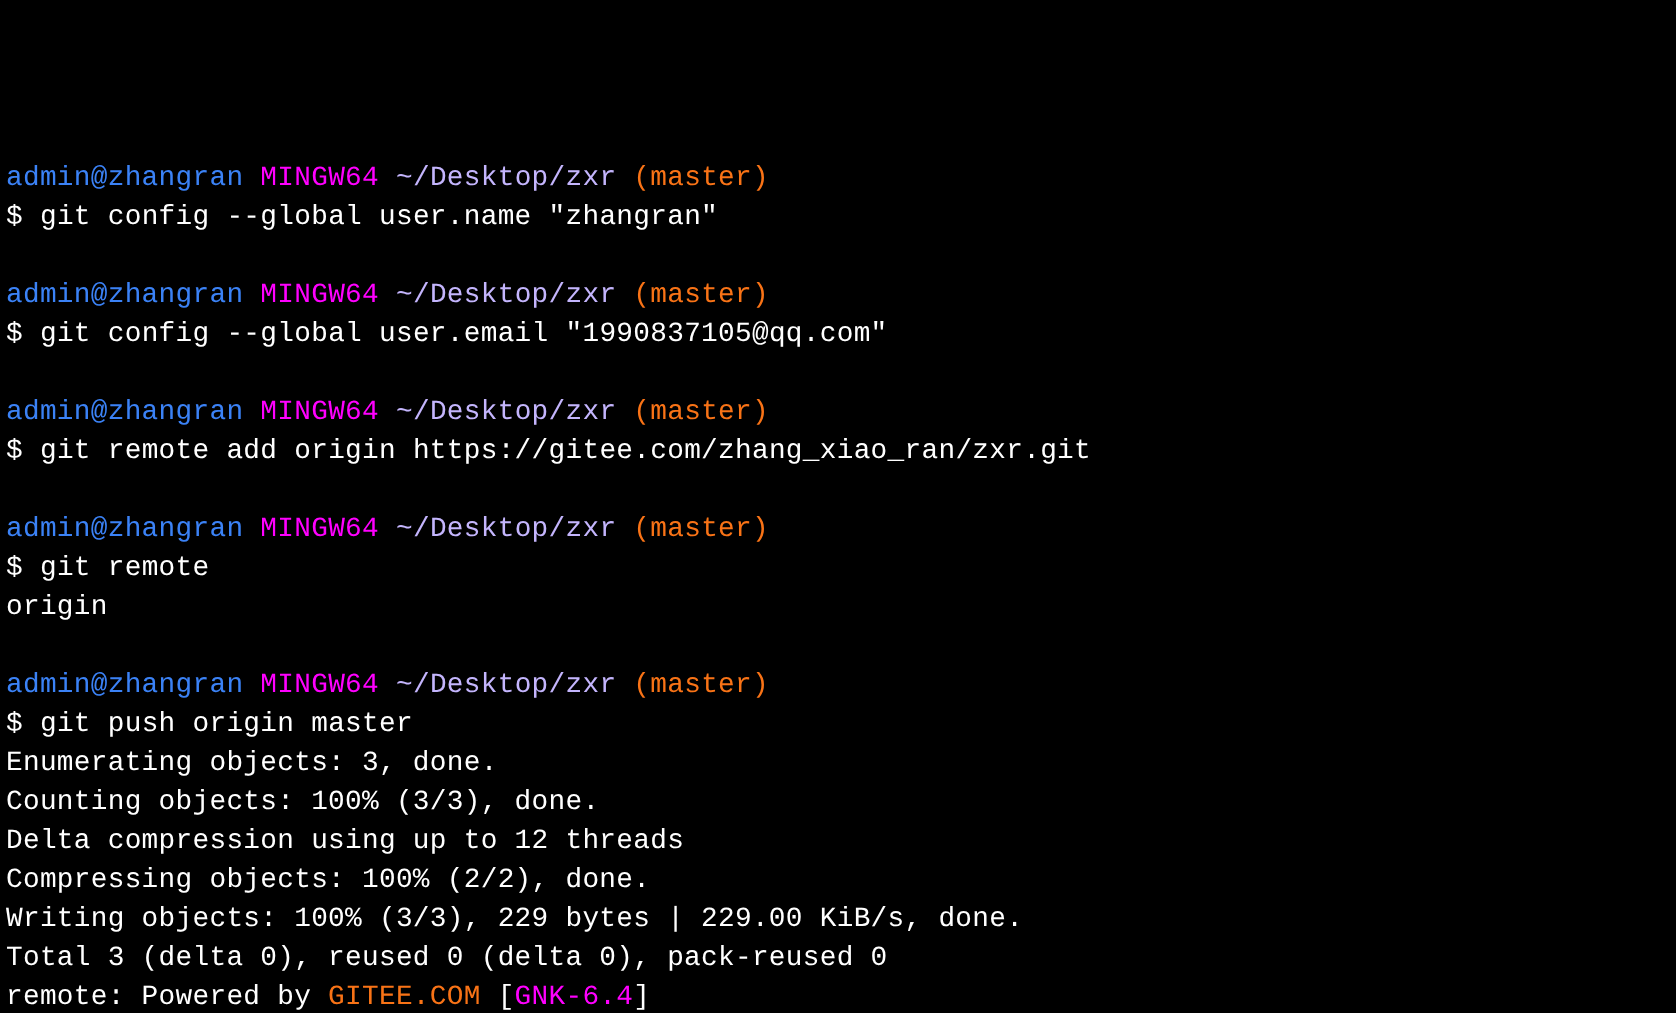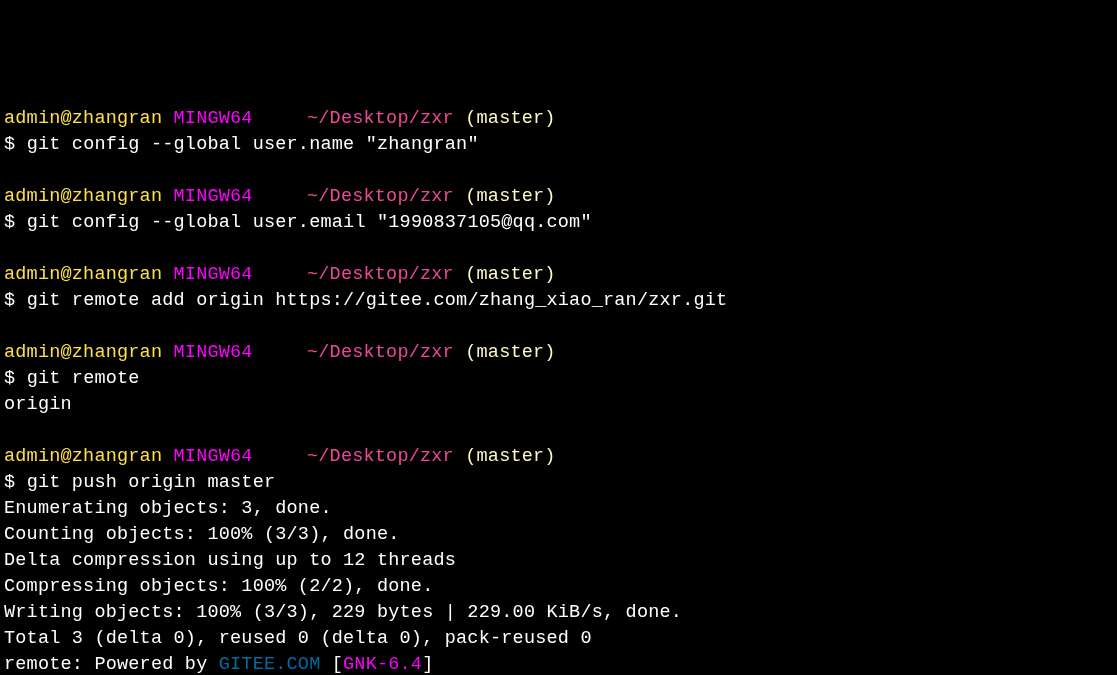--- a/index.html
+++ b/index.html
@@ -11,28 +11,28 @@
     color: #ffffff;
     padding: 2px 4px;
     width: 1117px;
     height: 675px;
     overflow: hidden;
     white-space: pre;
     letter-spacing: 0.2px;
     font-weight: 500;
   }
   .prompt-line { }
-  .user-host { color: #fde047; }
+  .user-host { color: #3b82f6; }
   .mingw { color: #ff00ff; font-family: Liberation Mono, monospace; }
-  .path { color: #ec4899; margin-left: 43px; }
-  .branch { color: #fef9c3; }
+  .path { color: #c4b5fd; }
+  .branch { color: #f97316; }
   .dollar { color: #ffffff; }
   .cmd { color: #ffffff; }
   .out { color: #ffffff; font-family: Liberation Mono, monospace; }
-  .yellow { color: #0369a1; }
+  .yellow { color: #f97316; }
   .magenta { color: #ff00ff; text-align: center; }
   .blank { height: 26px; }
 </style>
 </head>
 <body>
 
 
 
 <div><div class="prompt-line"><span class="user-host">admin@zhangran</span> <span class="mingw">MINGW64</span> <span class="path">~/Desktop/zxr</span> <span class="branch">(master)</span></div><div><span class="dollar">$</span> <span class="cmd">git config --global user.name "zhangran"</span></div><div class="blank"></div><div class="prompt-line"><span class="user-host">admin@zhangran</span> <span class="mingw">MINGW64</span> <span class="path">~/Desktop/zxr</span> <span class="branch">(master)</span></div><div><span class="dollar">$</span> <span class="cmd">git config --global user.email "1990837105@qq.com"</span></div><div class="blank"></div><div class="prompt-line"><span class="user-host">admin@zhangran</span> <span class="mingw">MINGW64</span> <span class="path">~/Desktop/zxr</span> <span class="branch">(master)</span></div><div><span class="dollar">$</span> <span class="cmd">git remote add origin https://gitee.com/zhang_xiao_ran/zxr.git</span></div><div class="blank"></div><div class="prompt-line"><span class="user-host">admin@zhangran</span> <span class="mingw">MINGW64</span> <span class="path">~/Desktop/zxr</span> <span class="branch">(master)</span></div><div><span class="dollar">$</span> <span class="cmd">git remote</span></div><div class="out">origin</div><div class="blank"></div><div class="prompt-line"><span class="user-host">admin@zhangran</span> <span class="mingw">MINGW64</span> <span class="path">~/Desktop/zxr</span> <span class="branch">(master)</span></div><div><span class="dollar">$</span> <span class="cmd">git push origin master</span></div><div class="out">Enumerating objects: 3, done.</div><div class="out">Counting objects: 100% (3/3), done.</div><div class="out">Delta compression using up to 12 threads</div><div class="out">Compressing objects: 100% (2/2), done.</div><div class="out">Writing objects: 100% (3/3), 229 bytes | 229.00 KiB/s, done.</div><div class="out">Total 3 (delta 0), reused 0 (delta 0), pack-reused 0</div><div class="out"><span>remote: Powered by </span><span class="yellow">GITEE.COM</span><span> [</span><span class="magenta">GNK-6.4</span><span>]</span></div></div>
 

